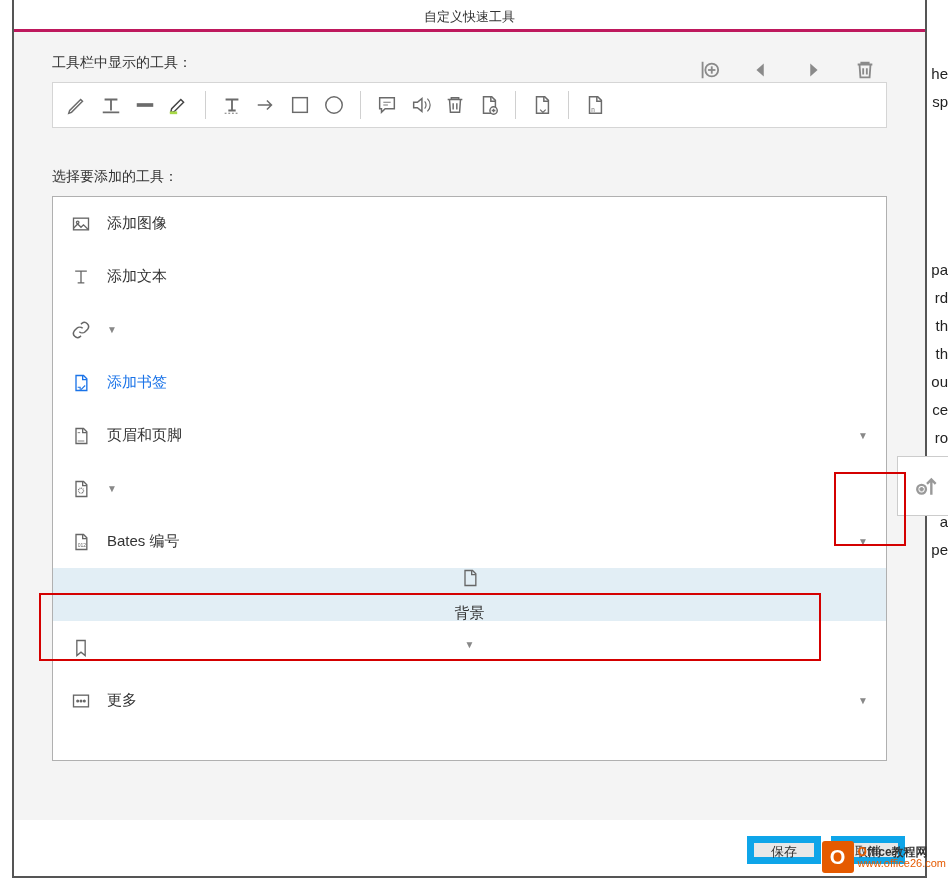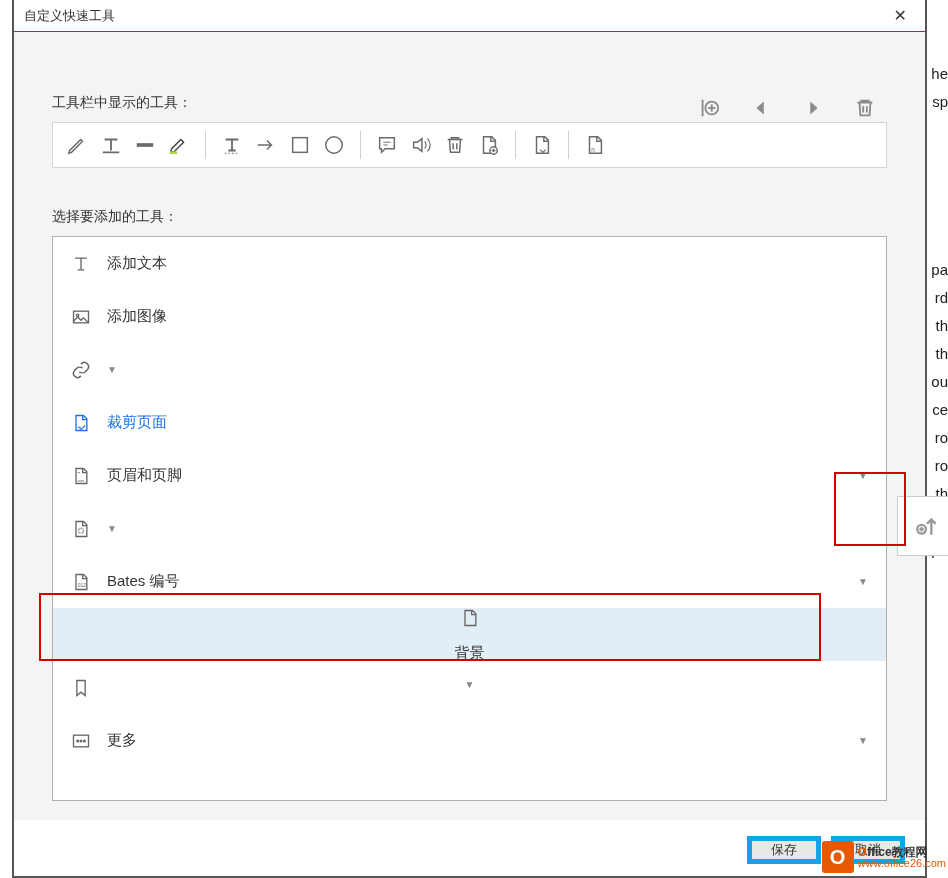--- a/index.html
+++ b/index.html
@@ -2,27 +2,27 @@
 <html><head>
   <meta charset="utf-8">
   <style>
     * { box-sizing: border-box; margin: 0; padding: 0; font-family: "Microsoft YaHei", Arial, sans-serif; }
     body { width: 948px; height: 878px; background: #fff; position: relative; overflow: hidden; }
     
     .bg-text { position: absolute; right: 0; top: 0; width: 30px; height: 100%; font-size: 15px; color: #222; line-height: 28px; padding-top: 60px; overflow: hidden; white-space: pre-line; text-align: right; }
     
     .dialog-wrap { position: absolute; left: 12px; top: 0; width: 915px; height: 878px; border-left: 2px solid #555; border-right: 2px solid #555; border-bottom: 2px solid #555; background: #fff; }
     
-    .titlebar { height: 32px; background: #fff; border-bottom: 1px solid #be185d; display: flex; align-items: center; padding: 8px 10px; font-size: 13px; color: #333; }
+    .titlebar { height: 32px; background: #fff; border-bottom: 3px solid #be185d; display: flex; align-items: center; padding: 8px 10px; font-size: 13px; color: #333; flex-direction: column; }
     .titlebar .spacer { flex: 1; }
     .close-x { cursor: pointer; font-size: 16px; color: #333; padding: 4px 8px; }
     
     .dialog-body { padding: 22px 38px 0 38px; background: #f4f4f4; height: 788px; position: relative; }
     
-    .top-section { display: flex; align-items: center; margin-top: 40px; }
+    .top-section { display: flex; align-items: flex-end; }
     .top-left { flex: 1; }
     .section-label { font-size: 14px; color: #333; margin-bottom: 10px; }
     .top-actions { display: flex; gap: 28px; align-items: center; padding-right: 10px; }
     .act-btn { width: 24px; height: 24px; display: flex; align-items: center; justify-content: center; color: #8a8a8a; cursor: pointer; }
     .act-btn svg { width: 22px; height: 22px; }
     
     .toolbar-row { background: #fff; border: 1px solid #d5d5d5; padding: 8px 10px; display: flex; align-items: center; gap: 6px; margin-bottom: 40px; }
     .tb-sep { width: 1px; height: 28px; background: #d0d0d0; margin: 0 6px; }
     .tb-icon { width: 28px; height: 28px; display: flex; align-items: center; justify-content: center; color: #666; }
     .tb-icon svg { width: 22px; height: 22px; stroke: #6b6b6b; fill: none; stroke-width: 1.6; }
@@ -42,21 +42,21 @@
     .tool-list::-webkit-scrollbar-track { background: #f0f0f0; }
     .tool-list::-webkit-scrollbar-thumb { background: #c1c1c1; min-height: 100px; }
     .tool-list::-webkit-scrollbar-button { height: 18px; background: #e8e8e8; }
     
     .red-box-1 { position: absolute; border: 2px solid #d40000; pointer-events: none; z-index: 5; }
     .red-box-2 { position: absolute; border: 2px solid #d40000; pointer-events: none; z-index: 5; }
     
     .add-up-btn { position: absolute; right: -70px; top: 260px; width: 60px; height: 60px; background: #fff; border: 1px solid #ccc; display: flex; align-items: center; justify-content: center; color: #999; }
     
     .footer { position: absolute; bottom: 0; left: 0; right: 0; padding: 12px 20px; display: flex; justify-content: flex-end; gap: 10px; }
-    .btn { width: 74px; height: 28px; border: 5px solid #0ea5e9; background: #e8e8e8; font-size: 13px; color: #333; cursor: pointer; }
+    .btn { width: 74px; height: 28px; border: 7px solid #0ea5e9; background: #e8e8e8; font-size: 13px; color: #333; cursor: pointer; }
     
     .watermark { position: absolute; right: 2px; bottom: 5px; z-index: 20; font-family: Arial, sans-serif; display: flex; align-items: center; gap: 4px; }
     .wm-icon { width: 32px; height: 32px; background: #e55a00; display: flex; align-items: center; justify-content: center; color: #fff; font-weight: bold; font-size: 20px; border-radius: 3px; }
     .wm-text { line-height: 1; }
     .wm-main { font-size: 12px; font-weight: bold; }
     .wm-main .o1 { color: #e55a00; } .wm-main .rest { color: #333; }
     .wm-sub { font-size: 11px; color: #e55a00; font-weight: normal; }
   </style>
 </head>
 <body>
@@ -191,55 +191,55 @@
     </div>
 
     <div class="section-label">选择要添加的工具：</div>
 
     <div class="tool-list-wrap">
       <div class="tool-list">
 
         <div class="tool-item">
           <span class="icon-slot">
               <svg viewBox="0 0 24 24" width="20" height="20" fill="none" stroke="currentColor" stroke-width="1.6">
-                <path d="M5 5h14M12 5v14M8 19h8"></path>
-              </svg>
-            </span>
-          <span class="label">添加文本</span>
-        </div>
-
-        <div class="tool-item">
-          <span class="icon-slot">
-              <svg viewBox="0 0 24 24" width="20" height="20" fill="none" stroke="currentColor" stroke-width="1.6">
                 <rect x="3" y="5" width="18" height="14"></rect>
                 <circle cx="8" cy="10" r="1.5"></circle>
                 <path d="M3 17l5-5 4 4 3-3 6 6"></path>
               </svg>
             </span>
           <span class="label">添加图像</span>
         </div>
 
         <div class="tool-item">
           <span class="icon-slot">
+              <svg viewBox="0 0 24 24" width="20" height="20" fill="none" stroke="currentColor" stroke-width="1.6">
+                <path d="M5 5h14M12 5v14M8 19h8"></path>
+              </svg>
+            </span>
+          <span class="label">添加文本</span>
+        </div>
+
+        <div class="tool-item">
+          <span class="icon-slot">
               <svg viewBox="0 0 24 24" width="20" height="20" fill="none" stroke="currentColor" stroke-width="1.8">
                 <path d="M10 14a5 5 0 0 0 7 0l3-3a5 5 0 0 0-7-7l-1 1M14 10a5 5 0 0 0-7 0l-3 3a5 5 0 0 0 7 7l1-1"></path>
               </svg>
             </span>
           <span class="chevron">▼</span>
         </div>
 
         <div class="tool-item active">
           <span class="icon-slot">
               <svg viewBox="0 0 24 24" width="20" height="20" fill="none" stroke="currentColor" stroke-width="1.6">
                 <path d="M6 3h9l4 4v14H6z"></path>
                 <path d="M14 3v5h5"></path>
                 <path d="M8 17h3v3M12 20l5-5" stroke-width="1.3"></path>
               </svg>
             </span>
-          <span class="label">裁剪页面</span>
+          <span class="label">添加书签</span>
         </div>
 
         <div class="tool-item">
           <span class="icon-slot">
               <svg viewBox="0 0 24 24" width="20" height="20" fill="none" stroke="currentColor" stroke-width="1.6">
                 <path d="M6 3h9l4 4v14H6z"></path>
                 <path d="M14 3v5h5"></path>
                 <path d="M8 8h3M8 18h8" stroke-width="1"></path>
               </svg>
             </span>

